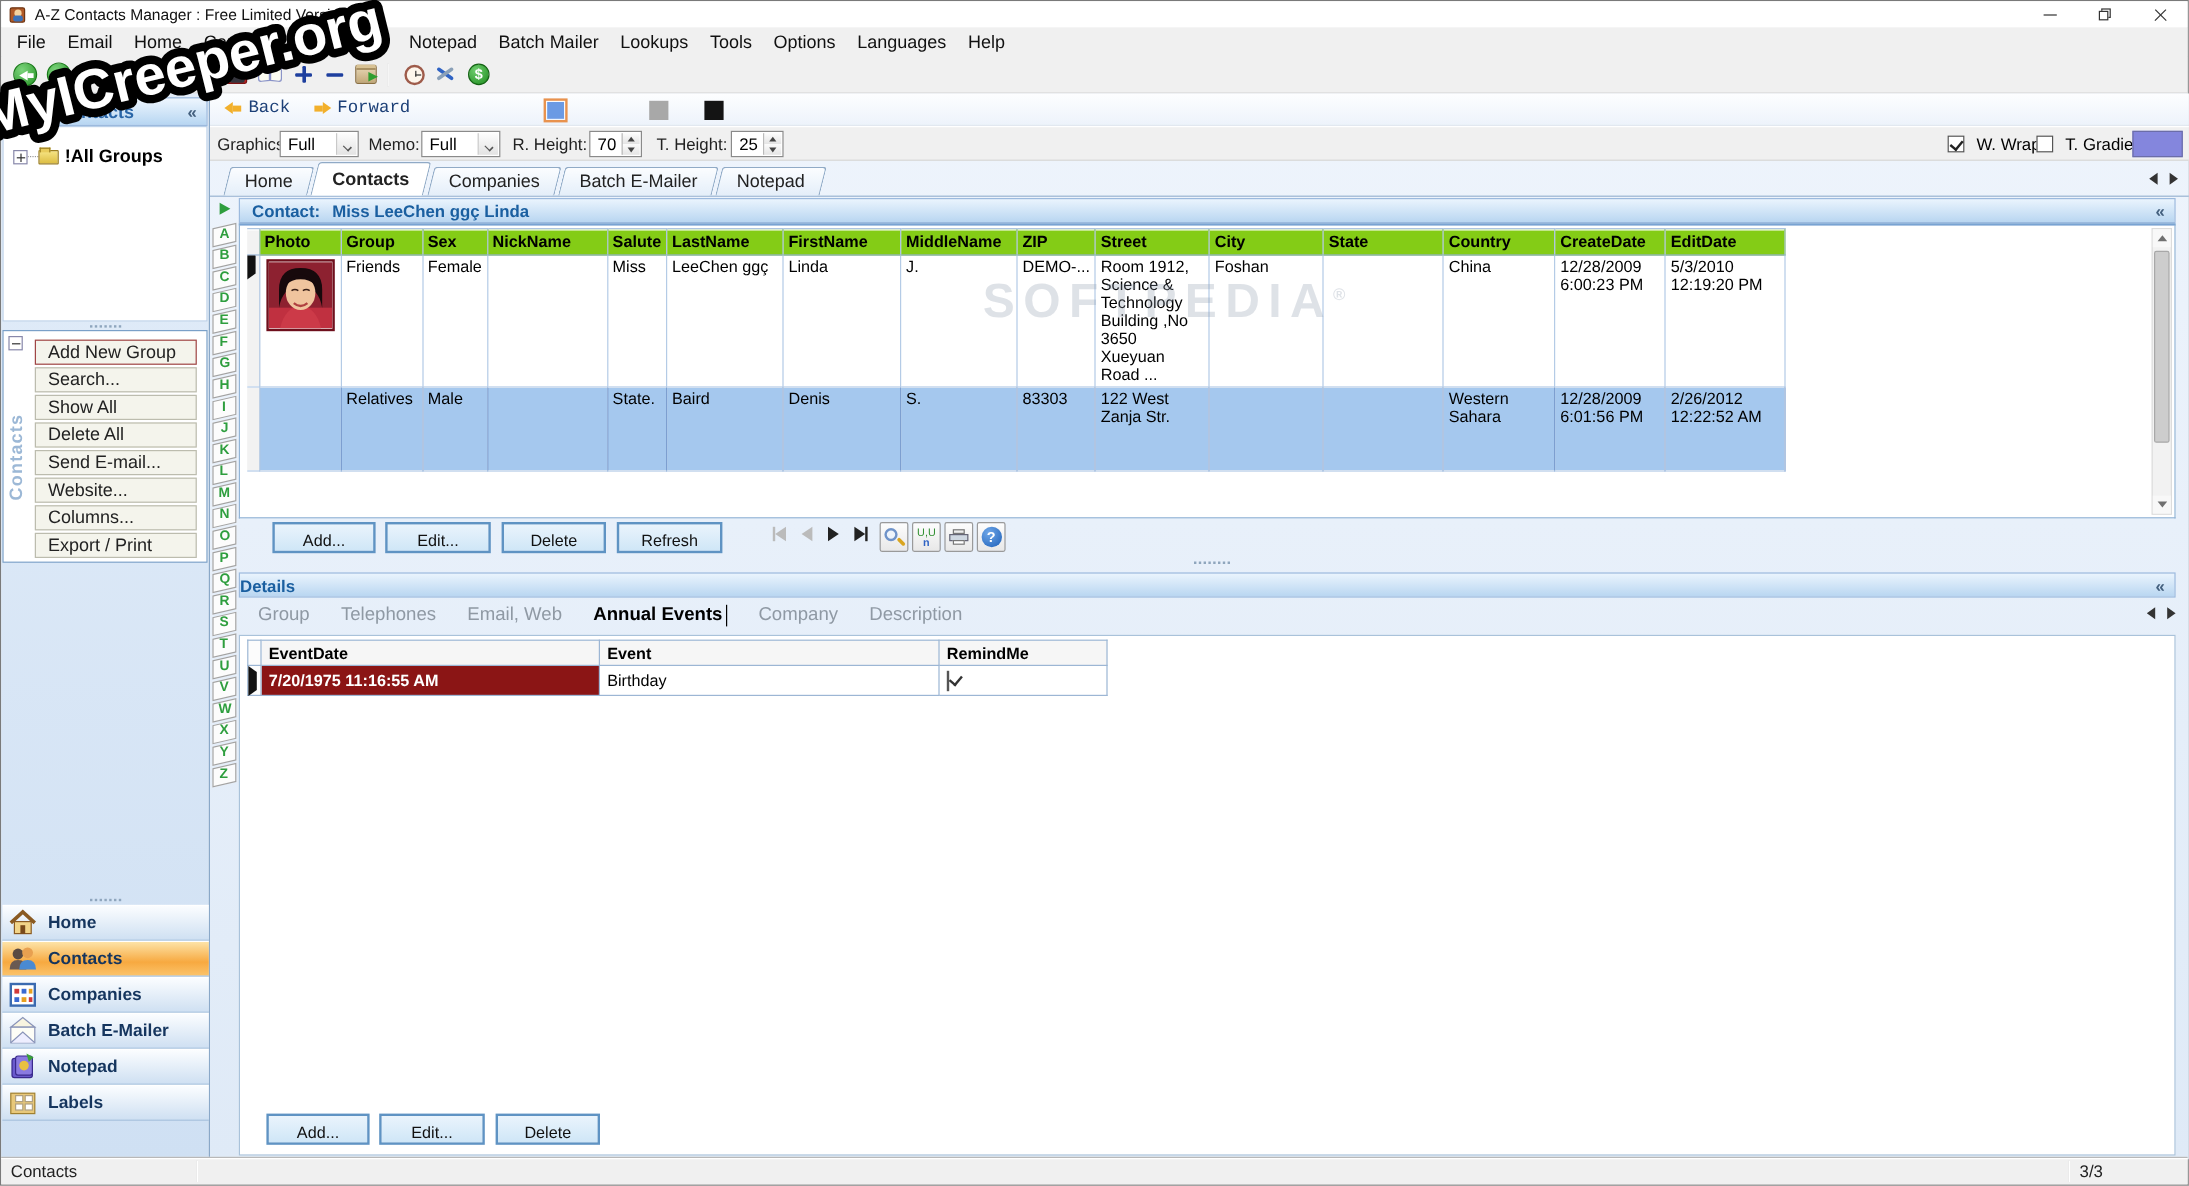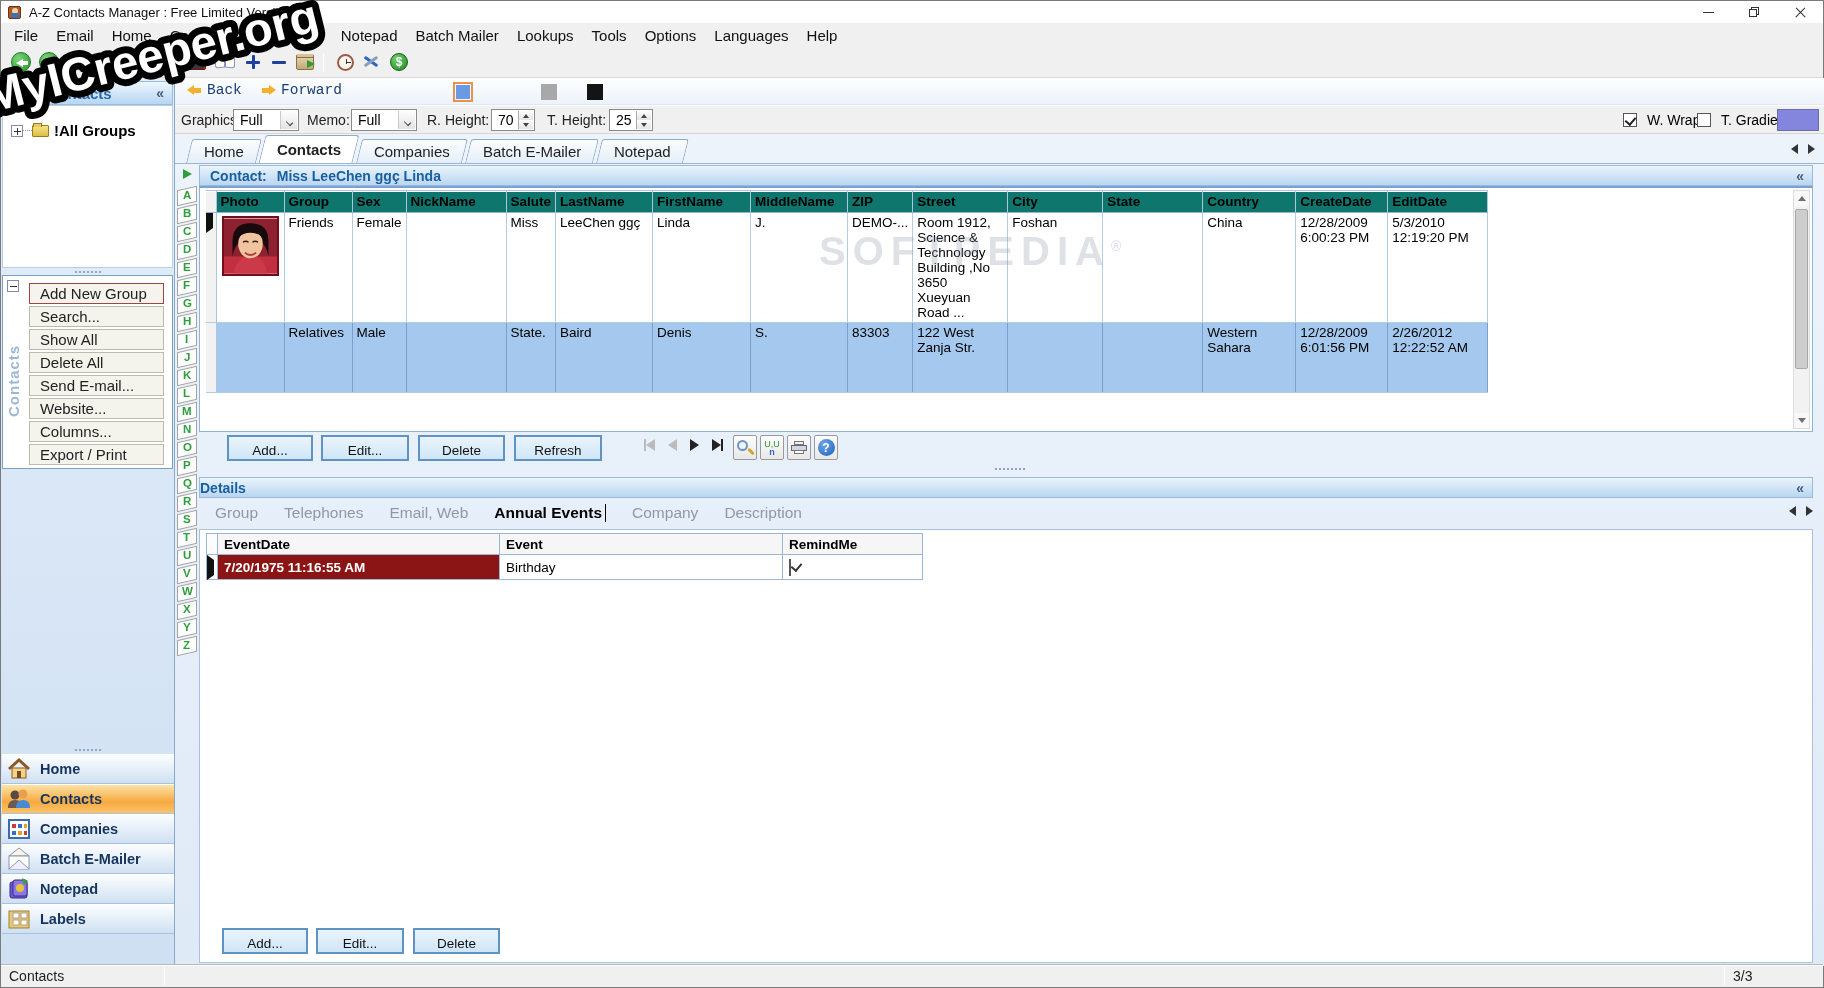--- a/index.html
+++ b/index.html
@@ -167,21 +167,21 @@
                  display:flex; align-items:center; font-size:14px; font-weight:bold; color:#1a5fa0; }
   .section-hdr .chev { margin-left:auto; padding-right:8px; color:#44607e; }
   .hdr-contact { top:87px; }
   .hdr-details { top:399px; }
   .hdr-contact .hlbl { padding-left:10px; } .hdr-contact .hval { padding-left:10px; }
   .hdr-details .hlbl { padding-left:0; }
 
   .grid-area { position:absolute; left:24px; top:108px; width:1614px; height:246px; background:#fff;
                border:1px solid #92b4d6; border-top:2px solid #79a3d2; }
   table.grid { border-collapse:collapse; table-layout:fixed; margin:2px 0 0 6px; }
-  table.grid th { background:#0f766e; border-right:1px solid #aec5e0; border-bottom:1px solid #94b2d4; border-top:1px solid #aec5e0;
+  table.grid th { background:#84cc16; border-right:1px solid #aec5e0; border-bottom:1px solid #94b2d4; border-top:1px solid #aec5e0;
                   font-size:13.5px; text-align:left; padding:2px 4px; height:22px; font-weight:bold; box-shadow:inset 0 1px 0 #fff; }
   table.grid td { border-right:1px solid #b4cbe6; border-bottom:1px solid #b4cbe6; font-size:13.5px;
                   vertical-align:top; padding:2px 4px; line-height:15px; overflow:hidden; }
   table.grid th.ind, table.grid td.ind { width:10px; padding:0; background:#f2f2f2; border-right:1px solid #aec5e0; }
   tr.sel td { background:#a5c8ee; border-right-color:#7d9fd0; }
   tr.sel td.ind { background:#f2f2f2; }
   .rowmark { width:0; height:0; border-top:5px solid transparent; border-bottom:5px solid transparent; border-left:7px solid #111; margin:26px auto 0; }
   .photo-frame { width:57px; height:60px; border:2px solid #6e0f1c; margin:1px; }
   .vscroll { position:absolute; right:2px; top:2px; bottom:2px; width:17px; background:#f2f2f2; border:1px solid #dcdcdc; }
   .vs-btn { position:absolute; left:0; width:15px; height:15px; background:#f8f8f8; display:flex; align-items:center; justify-content:center; }

